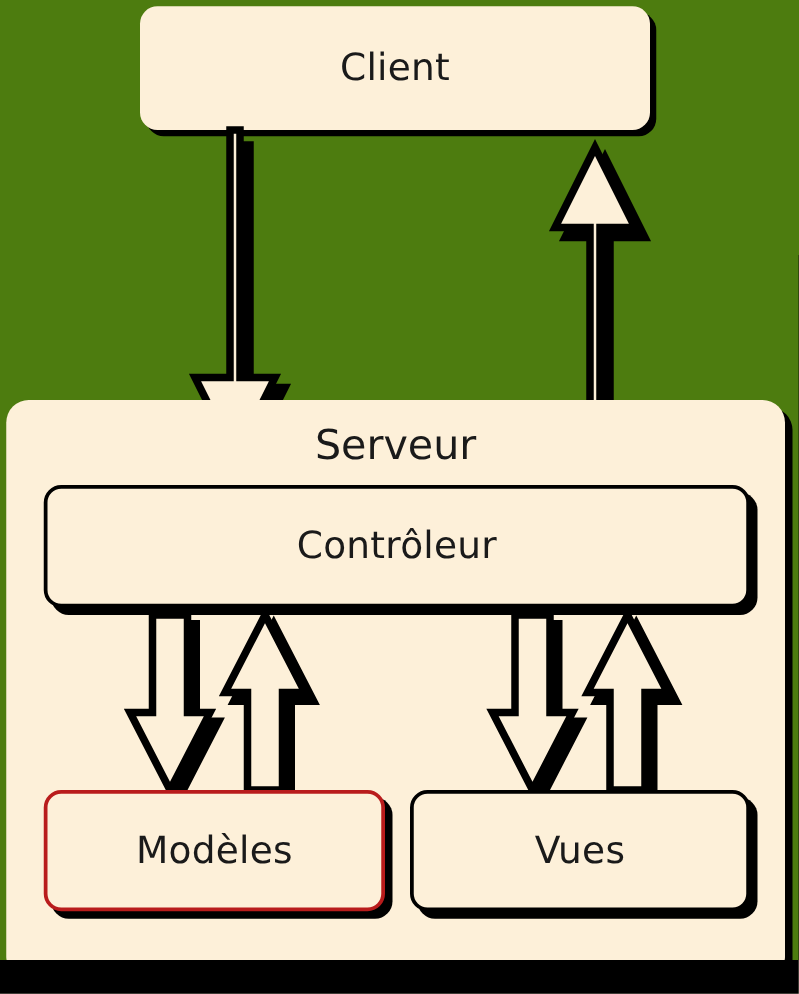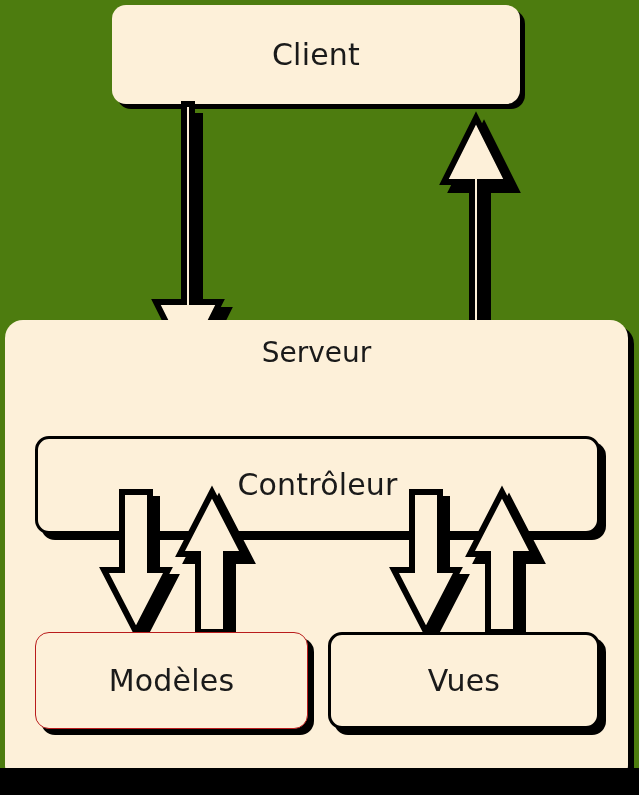--- a/index.html
+++ b/index.html
@@ -56,43 +56,42 @@
     border: none;
     box-shadow: 6px 6px 0 0 #000000;
     display: block;
   }
   #serveur-label {
     position: absolute;
     left: 0;
     right: 0;
     top: 16px;
     text-align: center;
-    font-size: 28px;
+    font-size: 33px;
     color: #1a1a1a;
     pointer-events: none;
   }
 
   #controleur-box {
     left: 35px;
     top: 388px;
     width: 565px;
     height: 98px;
     border-radius: 14px;
     border: 3px solid #000000;
     box-shadow: 6px 6px 0 0 #000000;
-    margin-top: 48px;
   }
 
   #modeles-box {
     left: 35px;
     top: 632px;
     width: 273px;
     height: 97px;
     border-radius: 14px;
-    border: 1px solid #b91c1c;
+    border: 3px solid #b91c1c;
     box-shadow: 6px 6px 0 0 #000000;
   }
 
   #vues-box {
     left: 328px;
     top: 632px;
     width: 272px;
     height: 97px;
     border-radius: 14px;
     border: 3px solid #000000;

